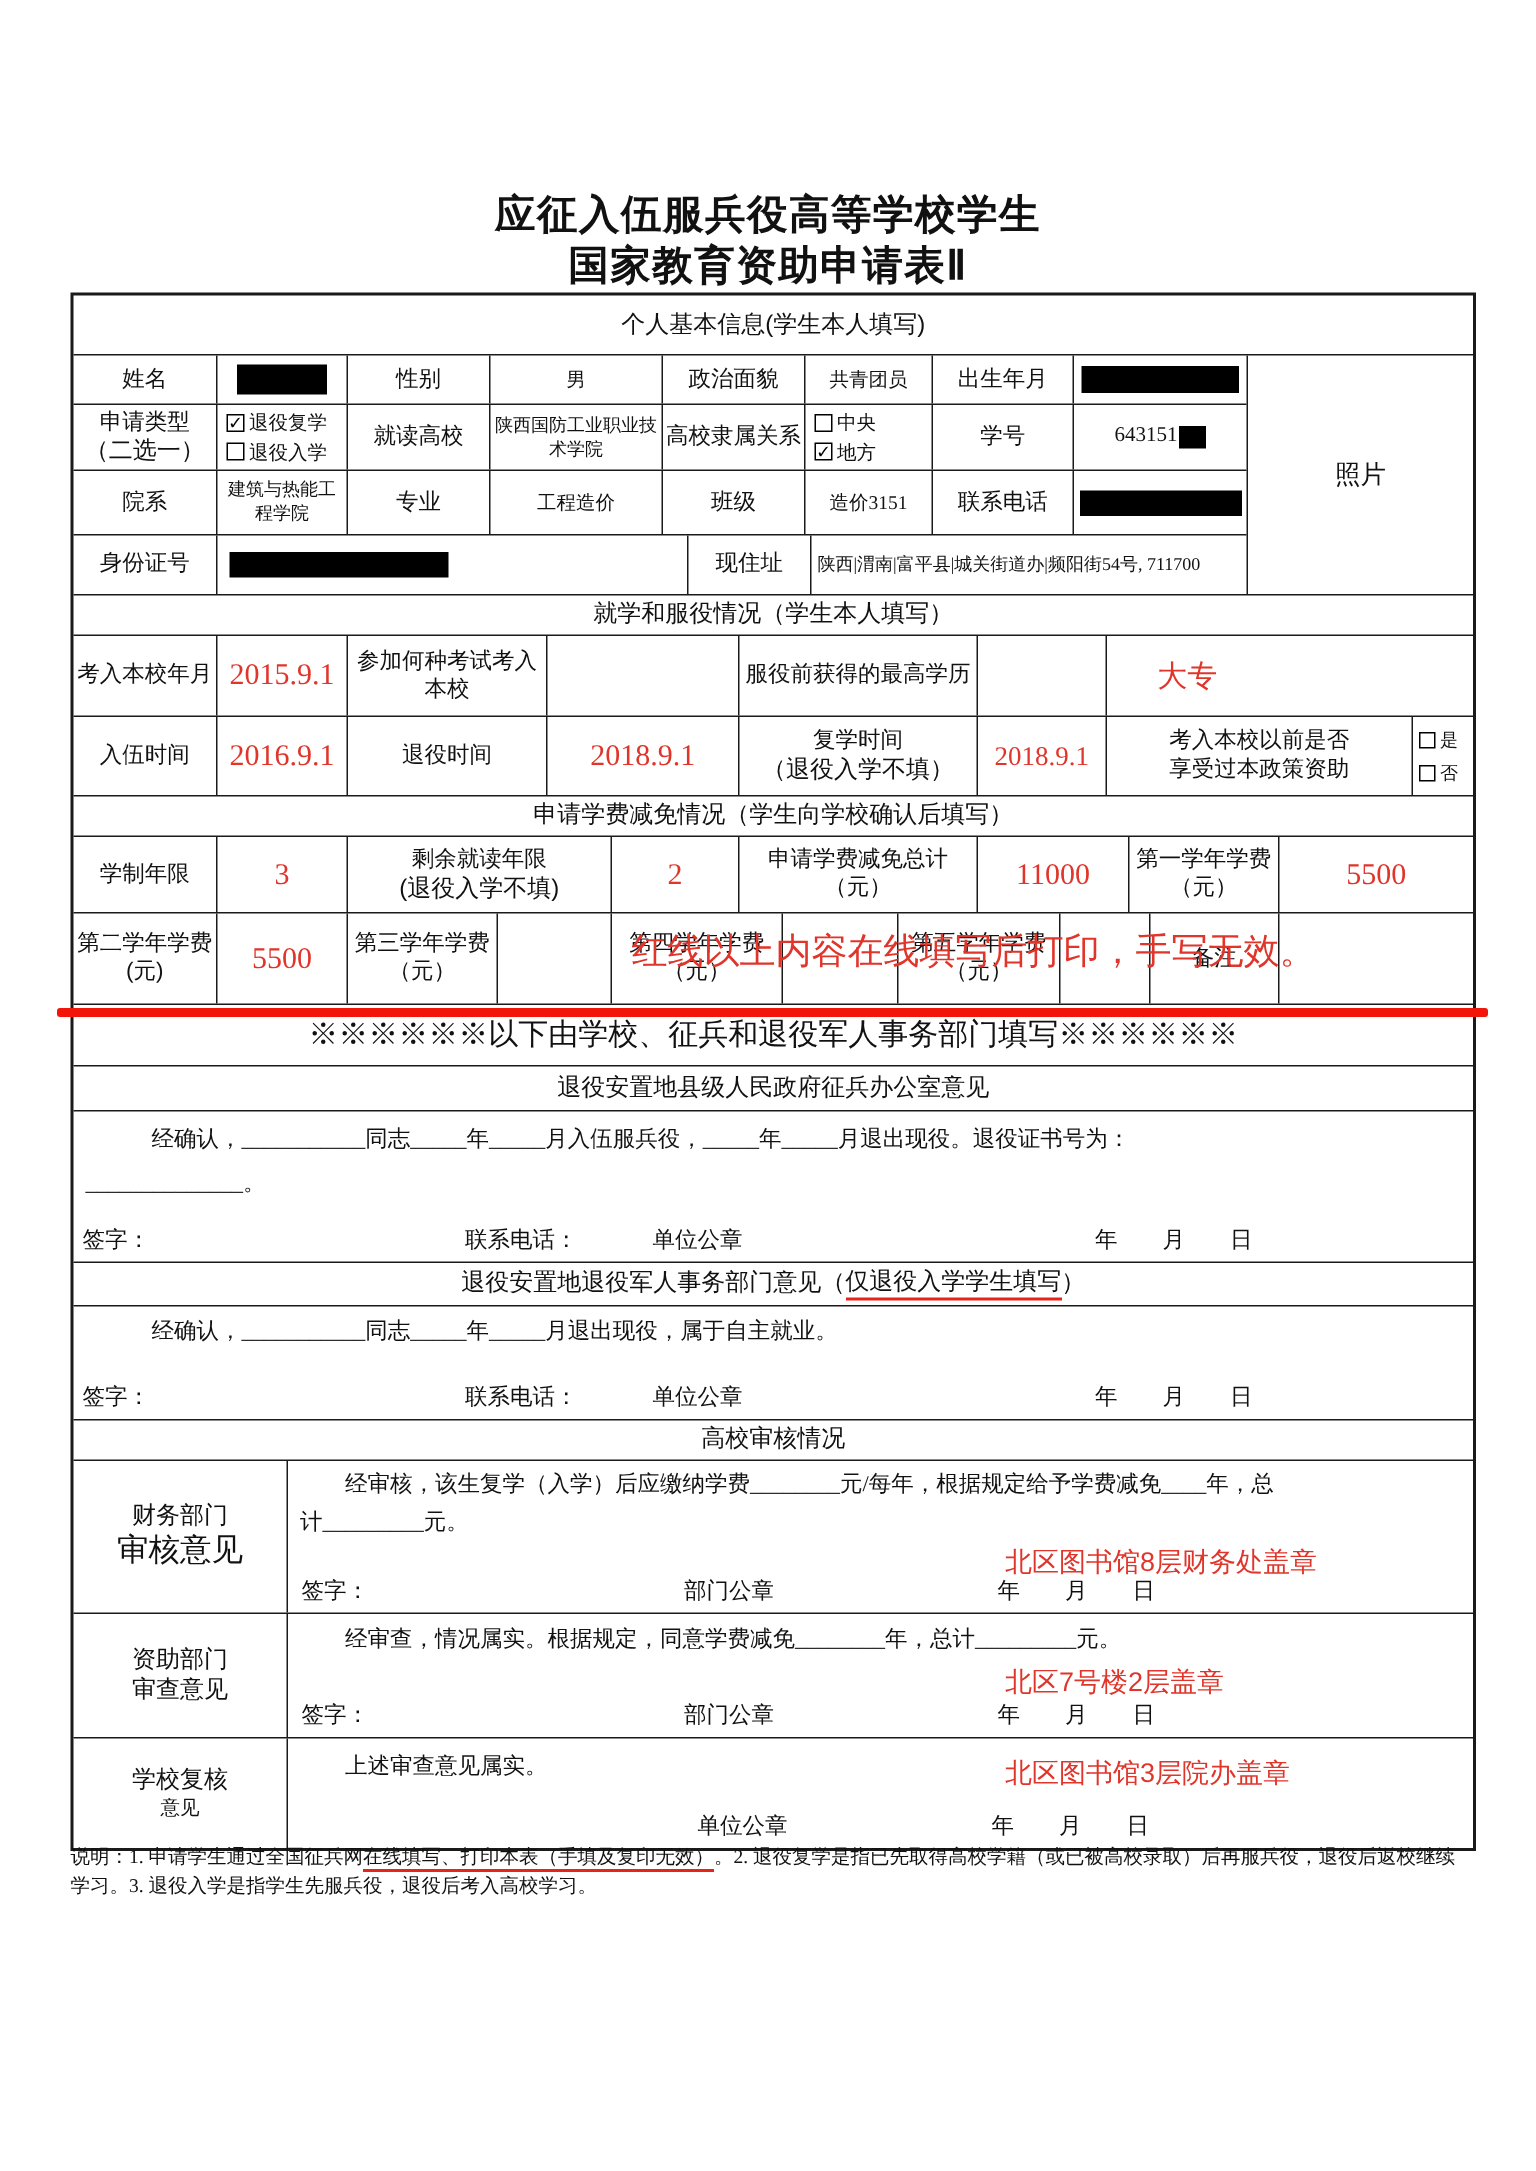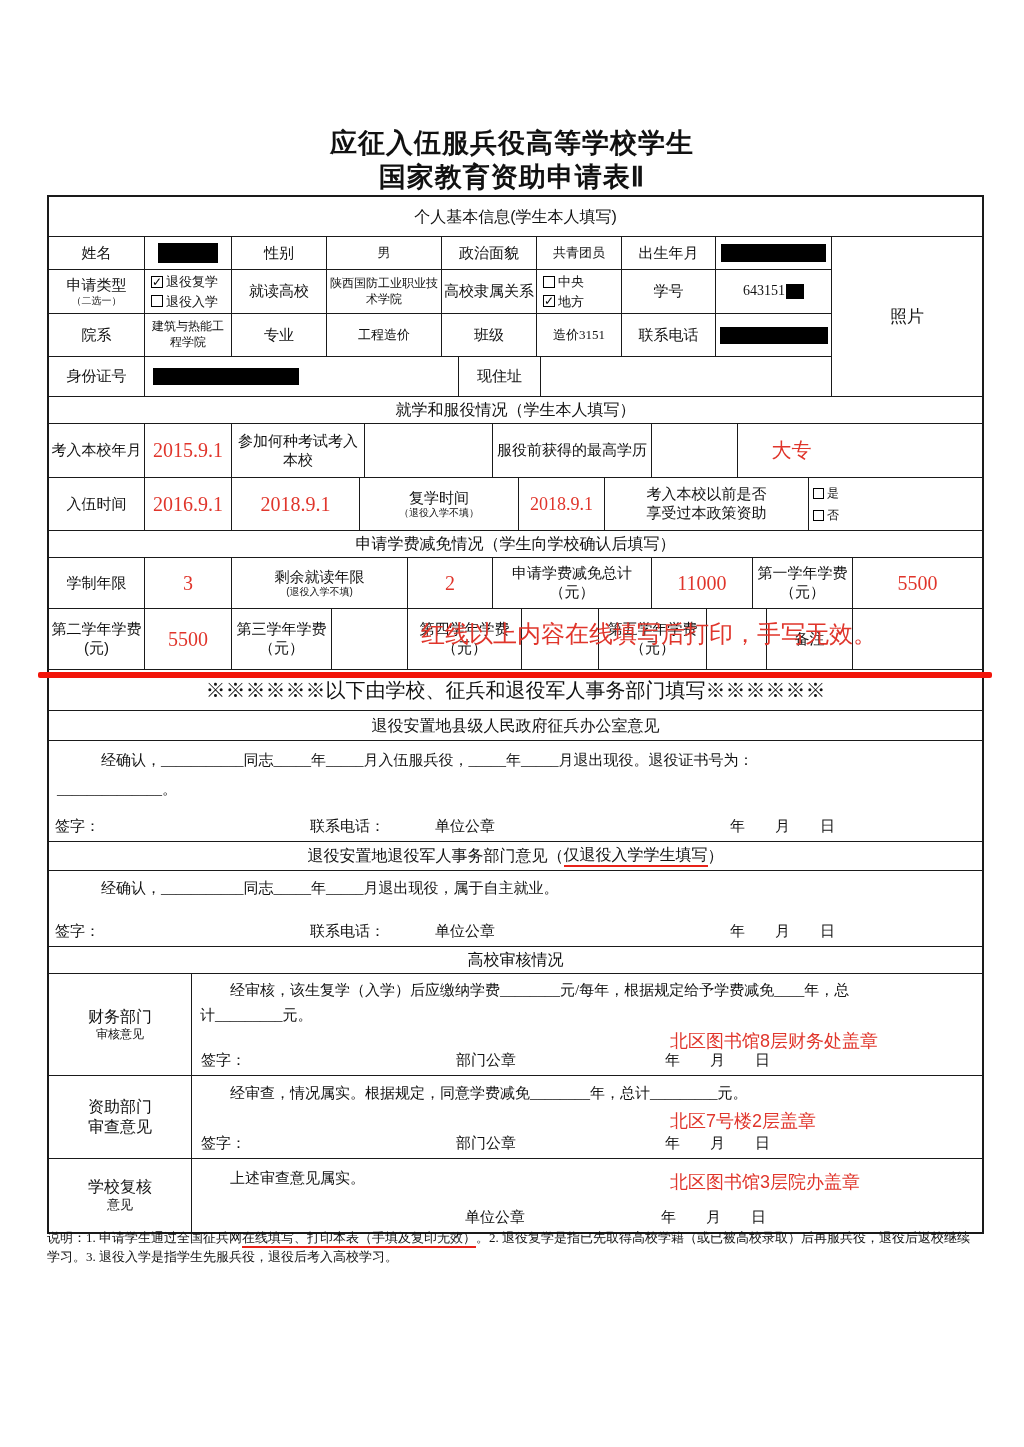--- a/index.html
+++ b/index.html
@@ -11,21 +11,21 @@
   .form{position:absolute;top:195px;left:47px;width:937px;border:2px solid var(--line);
         box-sizing:border-box;background:#fff;}
   .row{display:flex;border-bottom:1px solid var(--line);box-sizing:border-box;}
   .row.nb{border-bottom:none;}
   .c{border-right:1px solid var(--line);box-sizing:border-box;display:flex;flex-direction:column;
      align-items:center;justify-content:center;text-align:center;overflow:hidden;padding:1px 2px;}
   .c.last{border-right:none;}
   .c.left{align-items:flex-start;text-align:left;}
   .stack{display:flex;flex-direction:column;box-sizing:border-box;}
   .lbl{font-family:"Liberation Sans",sans-serif;font-size:15px;line-height:1.25;}
-  .sub{font-size:10px;line-height:1.2;}
+  .sub{font-size:16px;line-height:1.2;}
   .val{font-family:"Liberation Serif",serif;font-size:13px;line-height:1.3;}
   .val.sm{font-size:12px;}
   .redval{color:var(--red);font-size:20px;font-family:Liberation Serif, serif;}
   .sechdr{font-size:16px;line-height:1.2;}
   .redact{background:#000;display:inline-block;}
   .cb{display:inline-block;width:12px;height:12px;border:1px solid #000;box-sizing:border-box;
       position:relative;vertical-align:-1px;margin-right:3px;flex:none;}
   .cb.on::after{content:"✓";position:absolute;left:0px;top:-4px;font-size:12px;color:#000;}
   .cbline{display:flex;align-items:center;font-size:13px;line-height:1.5;
           font-family:"Liberation Sans",sans-serif;}
@@ -166,20 +166,23 @@
         <div class="row nb" style="height:39px">
           <div class="c" style="flex:0 0 96px">
               <span class="lbl">身份证号</span>
             </div>
           <div class="c left" style="flex:0 0 314px;padding-left:8px;justify-content:center">
               <span class="redact" style="width:146px;height:17px"></span>
             </div>
           <div class="c" style="flex:0 0 82px">
               <span class="lbl">现住址</span>
             </div>
+          <div class="c left last" style="flex:0 0 290px;padding-left:4px">
+              <span class="val sm" style="line-height:1.25">陕西|渭南|富平县|城关街道办|频阳街54号, 711700</span>
+            </div>
         </div>
       </div>
       <div class="c last" style="flex:1;border-left:1px solid var(--line)">
         <span class="lbl" style="font-size:17px">照片</span>
       </div>
     </div>
 
     <div class="row" style="height:27px">
       <div class="c last" style="flex:1">
         <span class="sechdr">就学和服役情况（学生本人填写）</span>
@@ -209,20 +212,23 @@
           <span class="redval">大专</span>
         </div>
     </div>
 
     <div class="row" style="height:53px">
       <div class="c" style="flex:0 0 96px">
           <span class="lbl">入伍时间</span>
         </div>
       <div class="c" style="flex:0 0 87px">
           <span class="redval">2016.9.1</span>
+        </div>
+      <div class="c" style="flex:0 0 133px">
+          <span class="lbl">退役时间</span>
         </div>
       <div class="c" style="flex:0 0 128px">
           <span class="redval">2018.9.1</span>
         </div>
       <div class="c" style="flex:0 0 159px">
         <span class="lbl">复学时间</span>
         <span class="sub">（退役入学不填）</span>
       </div>
       <div class="c" style="flex:0 0 86px">
           <span class="redval" style="font-size:18px">2018.9.1</span>
@@ -355,21 +361,21 @@
 
     <div class="row" style="height:27px">
       <div class="c last" style="flex:1">
         <span class="sechdr">高校审核情况</span>
       </div>
     </div>
 
     <div class="row" style="height:102px">
       <div class="c" style="flex:0 0 143px">
         <span class="lbl" style="font-size:16px">财务部门</span>
-        <span class="lbl" style="font-size:12px">审核意见</span>
+        <span class="lbl" style="font-size:21px">审核意见</span>
       </div>
       <div class="c bodycell last" style="flex:1">
         <div class="para" style="padding:5px 10px 0 38px">经审核，该生复学（入学）后应缴纳学费________元/每年，根据规定给予学费减免____年，总</div>
         <div class="para" style="padding:2px 10px 0 8px">计_________元。</div>
         <div class="stamp" style="left:478px;top:55px">北区图书馆8层财务处盖章</div>
         <div class="signrow" style="padding-left:9px">
           <span style="flex:0 0 255px">签字：</span>
           <span style="flex:0 0 209px">部门公章</span>
           <span>年　　月　　日</span>
         </div>

